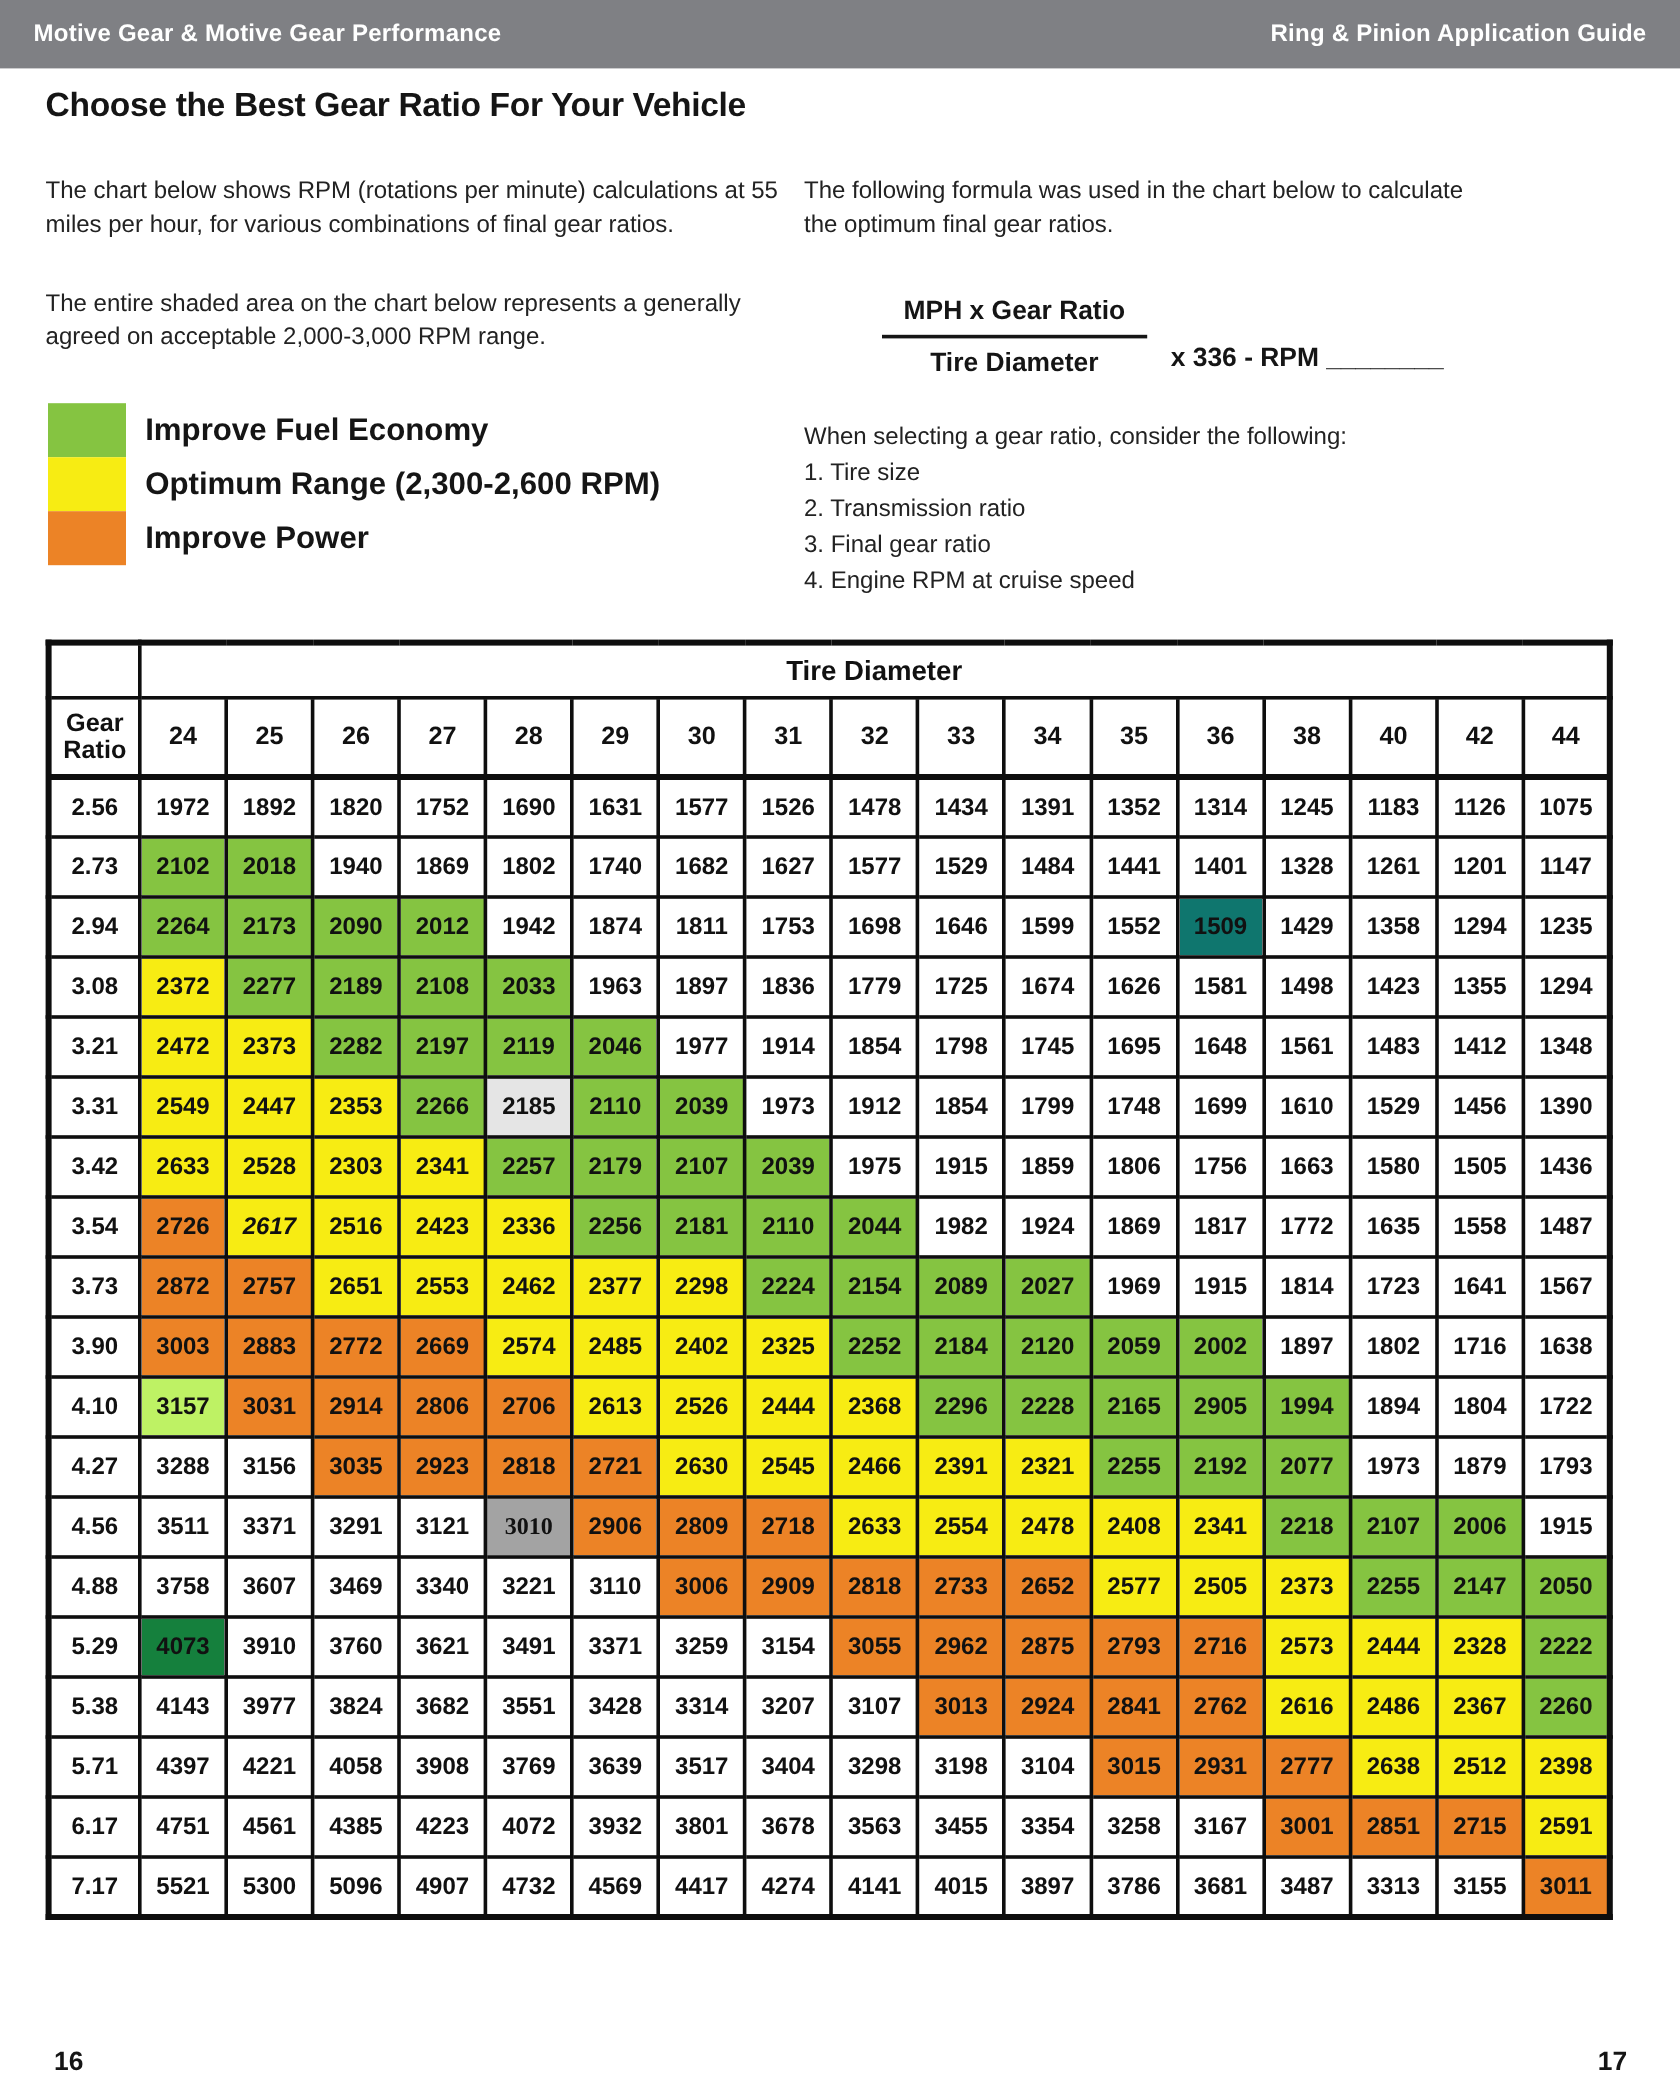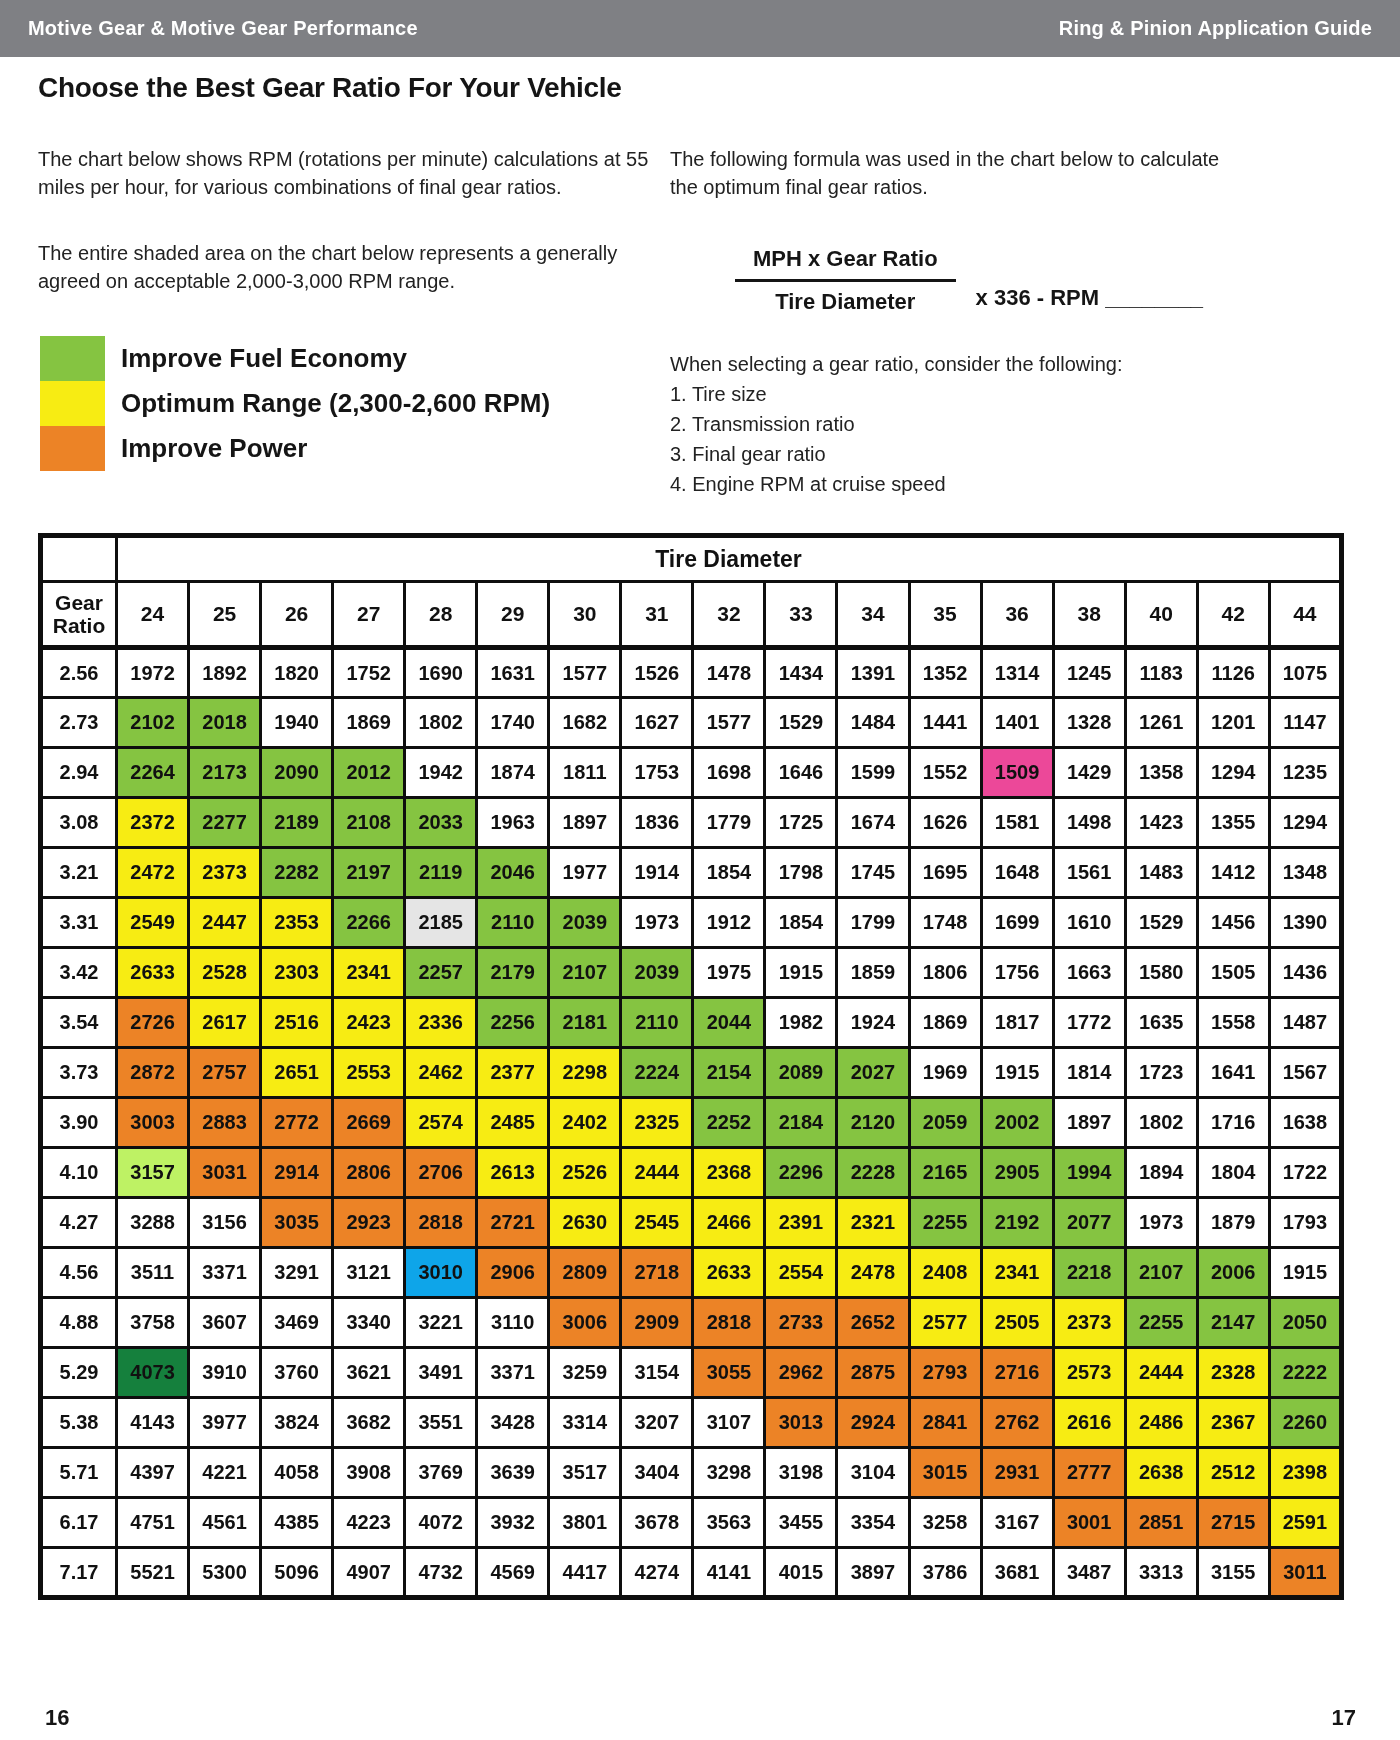--- a/index.html
+++ b/index.html
@@ -187,21 +187,21 @@
         <td style="background: rgb(133, 196, 65);">2090</td>
         <td style="background: rgb(133, 196, 65);">2012</td>
         <td style="background: rgb(255, 255, 255);">1942</td>
         <td style="background: rgb(255, 255, 255);">1874</td>
         <td style="background: rgb(255, 255, 255);">1811</td>
         <td style="background: rgb(255, 255, 255);">1753</td>
         <td style="background: rgb(255, 255, 255);">1698</td>
         <td style="background: rgb(255, 255, 255);">1646</td>
         <td style="background: rgb(255, 255, 255);">1599</td>
         <td style="background: rgb(255, 255, 255);">1552</td>
-        <td style="background: #ec4899;">1509</td>
+        <td style="background: #0f766e;">1509</td>
         <td style="background: rgb(255, 255, 255);">1429</td>
         <td style="background: rgb(255, 255, 255);">1358</td>
         <td style="background: rgb(255, 255, 255);">1294</td>
         <td style="background: rgb(255, 255, 255);">1235</td>
       </tr>
       <tr>
         <td class="ratio">3.08</td>
         <td style="background: rgb(247, 236, 19);">2372</td>
         <td style="background: rgb(133, 196, 65);">2277</td>
         <td style="background: rgb(133, 196, 65);">2189</td>
@@ -276,21 +276,21 @@
         <td style="background: rgb(255, 255, 255);">1806</td>
         <td style="background: rgb(255, 255, 255);">1756</td>
         <td style="background: rgb(255, 255, 255);">1663</td>
         <td style="background: rgb(255, 255, 255);">1580</td>
         <td style="background: rgb(255, 255, 255);">1505</td>
         <td style="background: rgb(255, 255, 255);">1436</td>
       </tr>
       <tr>
         <td class="ratio">3.54</td>
         <td style="background: rgb(236, 131, 38);">2726</td>
-        <td style="background: rgb(247, 236, 19);">2617</td>
+        <td style="background: rgb(247, 236, 19); font-style: italic;">2617</td>
         <td style="background: rgb(247, 236, 19);">2516</td>
         <td style="background: rgb(247, 236, 19);">2423</td>
         <td style="background: rgb(247, 236, 19);">2336</td>
         <td style="background: rgb(133, 196, 65);">2256</td>
         <td style="background: rgb(133, 196, 65);">2181</td>
         <td style="background: rgb(133, 196, 65);">2110</td>
         <td style="background: rgb(133, 196, 65);">2044</td>
         <td style="background: rgb(255, 255, 255);">1982</td>
         <td style="background: rgb(255, 255, 255);">1924</td>
         <td style="background: rgb(255, 255, 255);">1869</td>
@@ -379,21 +379,21 @@
         <td style="background: rgb(255, 255, 255);">1973</td>
         <td style="background: rgb(255, 255, 255);">1879</td>
         <td style="background: rgb(255, 255, 255);">1793</td>
       </tr>
       <tr>
         <td class="ratio">4.56</td>
         <td style="background: rgb(255, 255, 255);">3511</td>
         <td style="background: rgb(255, 255, 255);">3371</td>
         <td style="background: rgb(255, 255, 255);">3291</td>
         <td style="background: rgb(255, 255, 255);">3121</td>
-        <td style="background: #0ea5e9;">3010</td>
+        <td style="background: #a3a3a3; font-family: Liberation Serif, serif;">3010</td>
         <td style="background: rgb(236, 131, 38);">2906</td>
         <td style="background: rgb(236, 131, 38);">2809</td>
         <td style="background: rgb(236, 131, 38);">2718</td>
         <td style="background: rgb(247, 236, 19);">2633</td>
         <td style="background: rgb(247, 236, 19);">2554</td>
         <td style="background: rgb(247, 236, 19);">2478</td>
         <td style="background: rgb(247, 236, 19);">2408</td>
         <td style="background: rgb(247, 236, 19);">2341</td>
         <td style="background: rgb(133, 196, 65); margin-left: 45px;">2218</td>
         <td style="background: rgb(133, 196, 65);">2107</td>

